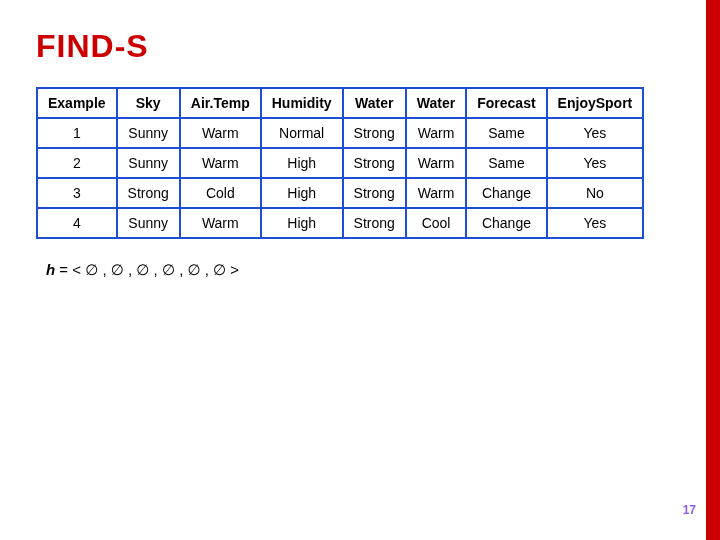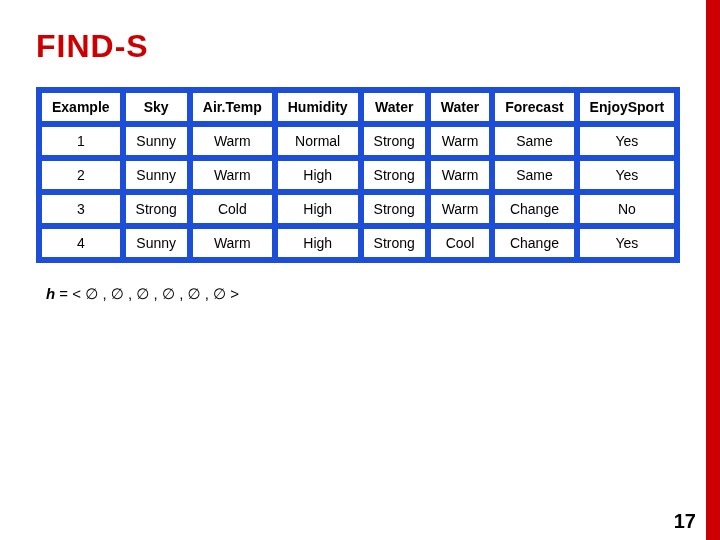--- a/index.html
+++ b/index.html
@@ -38,21 +38,21 @@
 
     
     table {
       border-collapse: collapse;
       width: 100%;
       margin-bottom: 18px;
       font-size: 14px;
     }
 
     table th, table td {
-      border: 6px solid #1d4ed8;
+      border: 2px solid #1d4ed8;
       padding: 6px 10px;
       text-align: center;
     }
 
     table thead th {
       font-weight: bold;
       background: #ffffff;
     }
 
     table tbody tr td:first-child {
@@ -76,25 +76,25 @@
       color: #000;
     }
 
     .h-text {
       color: #000;
     }
 
     
     .page-number {
       position: absolute;
-      bottom: 7px;
+      bottom: 23px;
       right: 24px;
-      font-size: 20px;
+      font-size: 12px;
       font-weight: bold;
-      color: #000000;
+      color: #8b5cf6;
     }
   </style>
 </head>
 <body>
 
 <div class="red-strip"></div>
 
 <div class="content">
   <div class="page-title">FIND-S</div>
 

